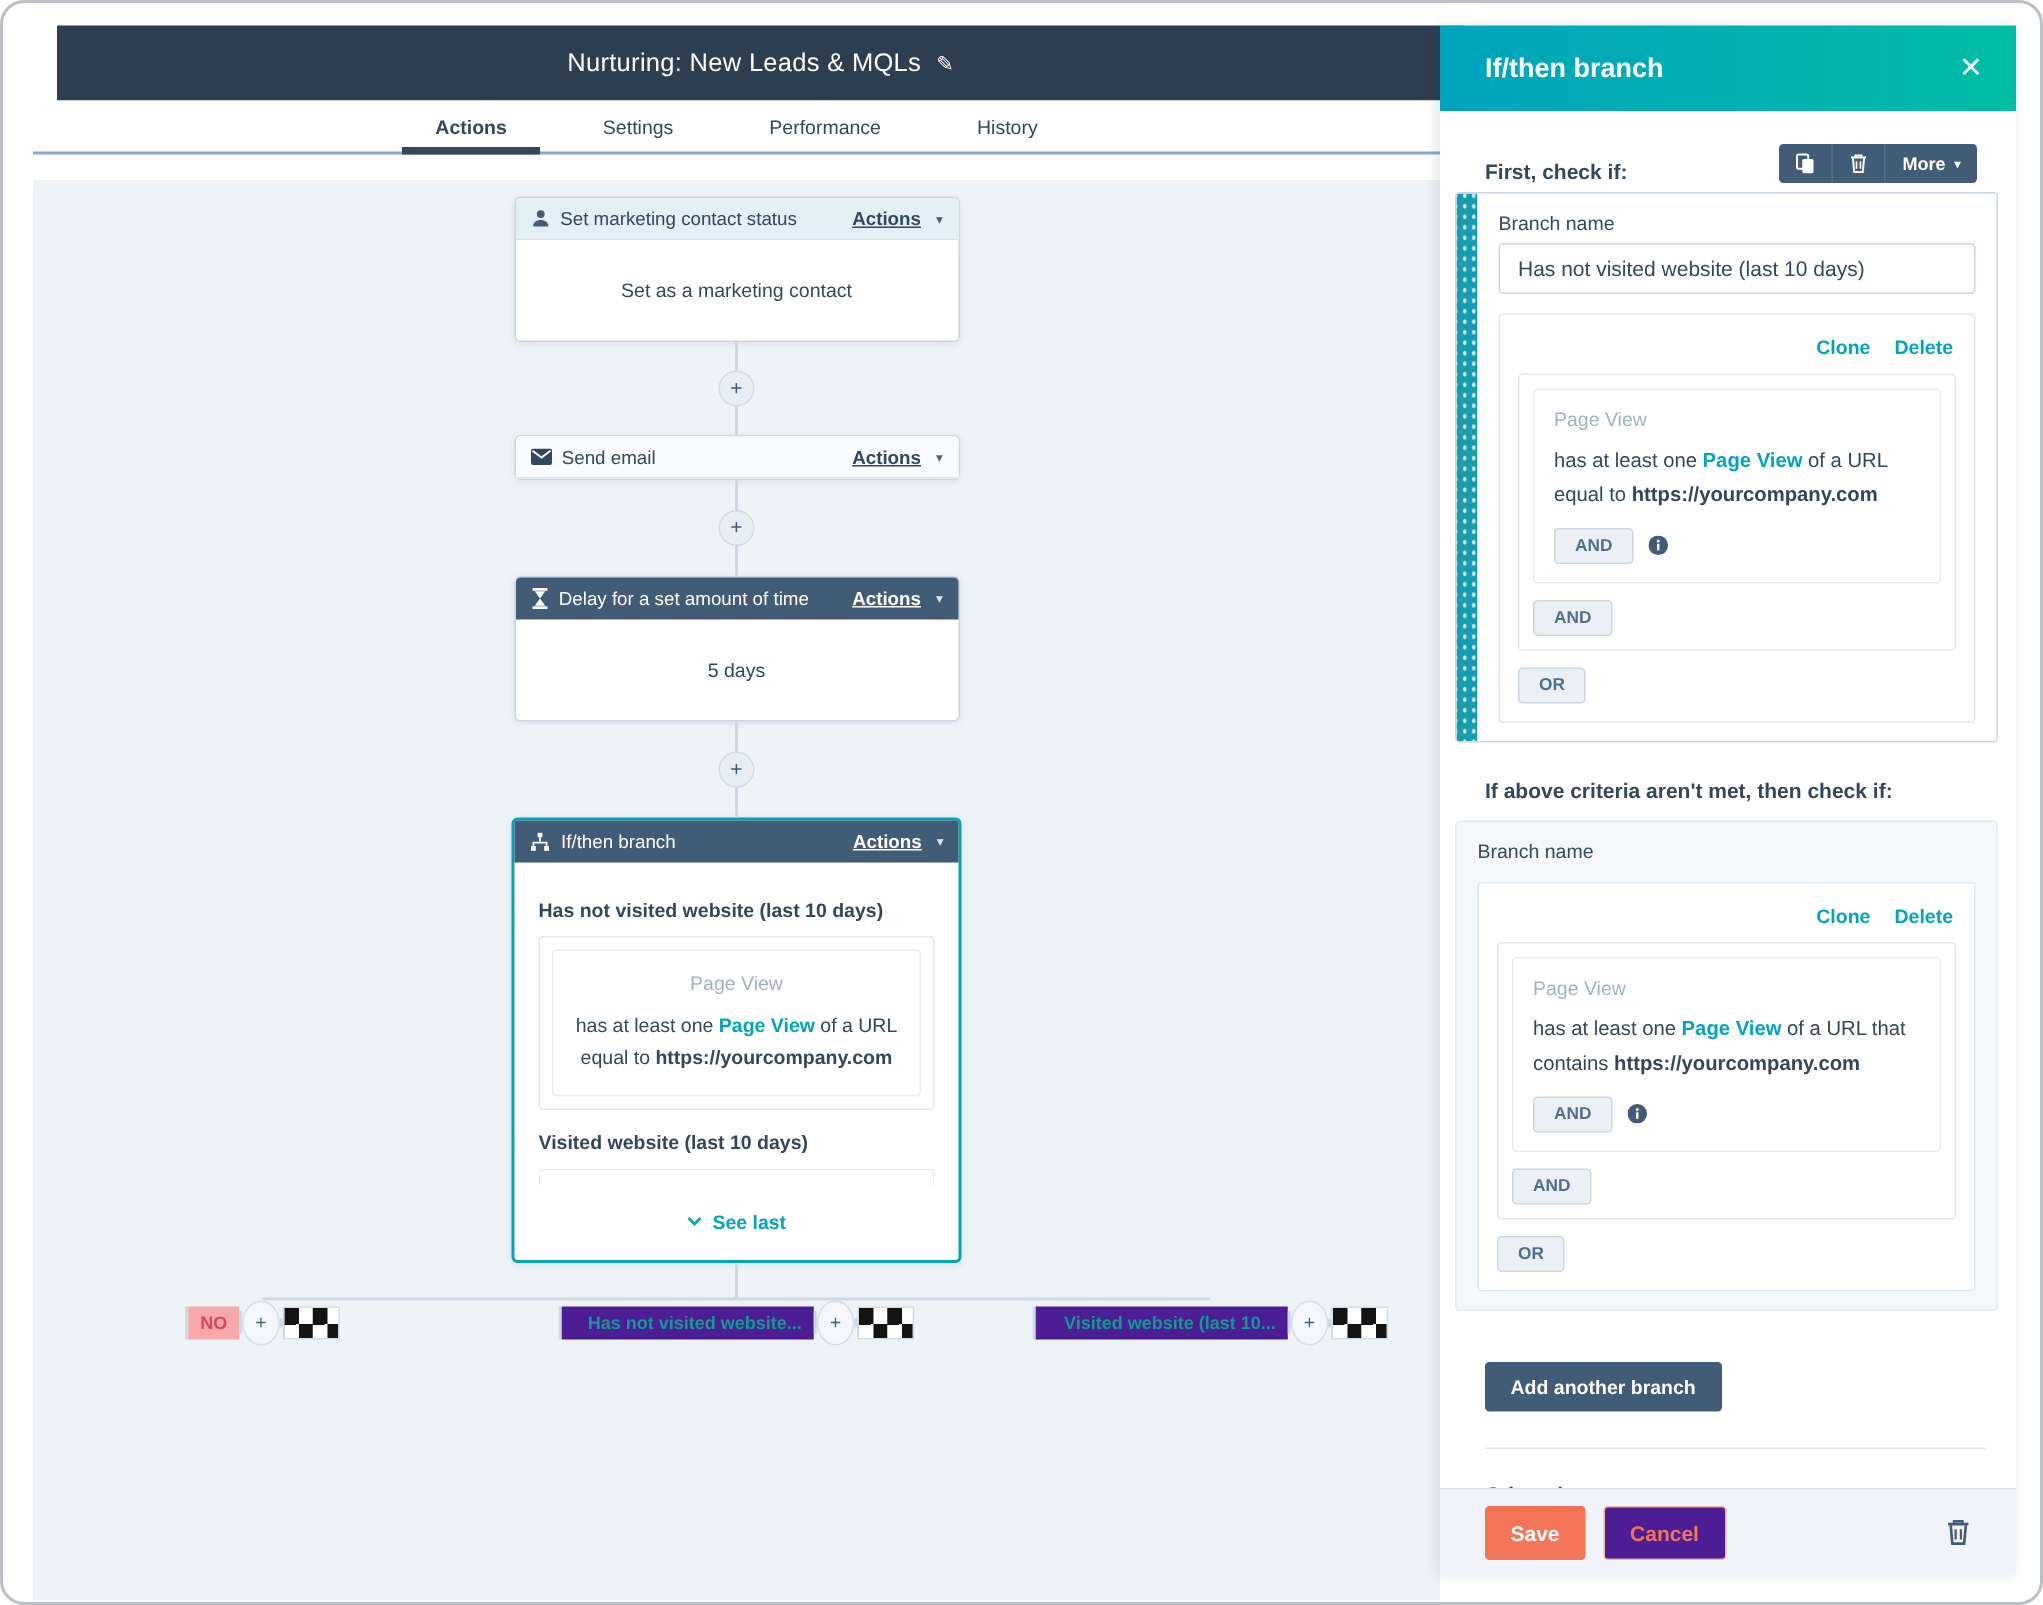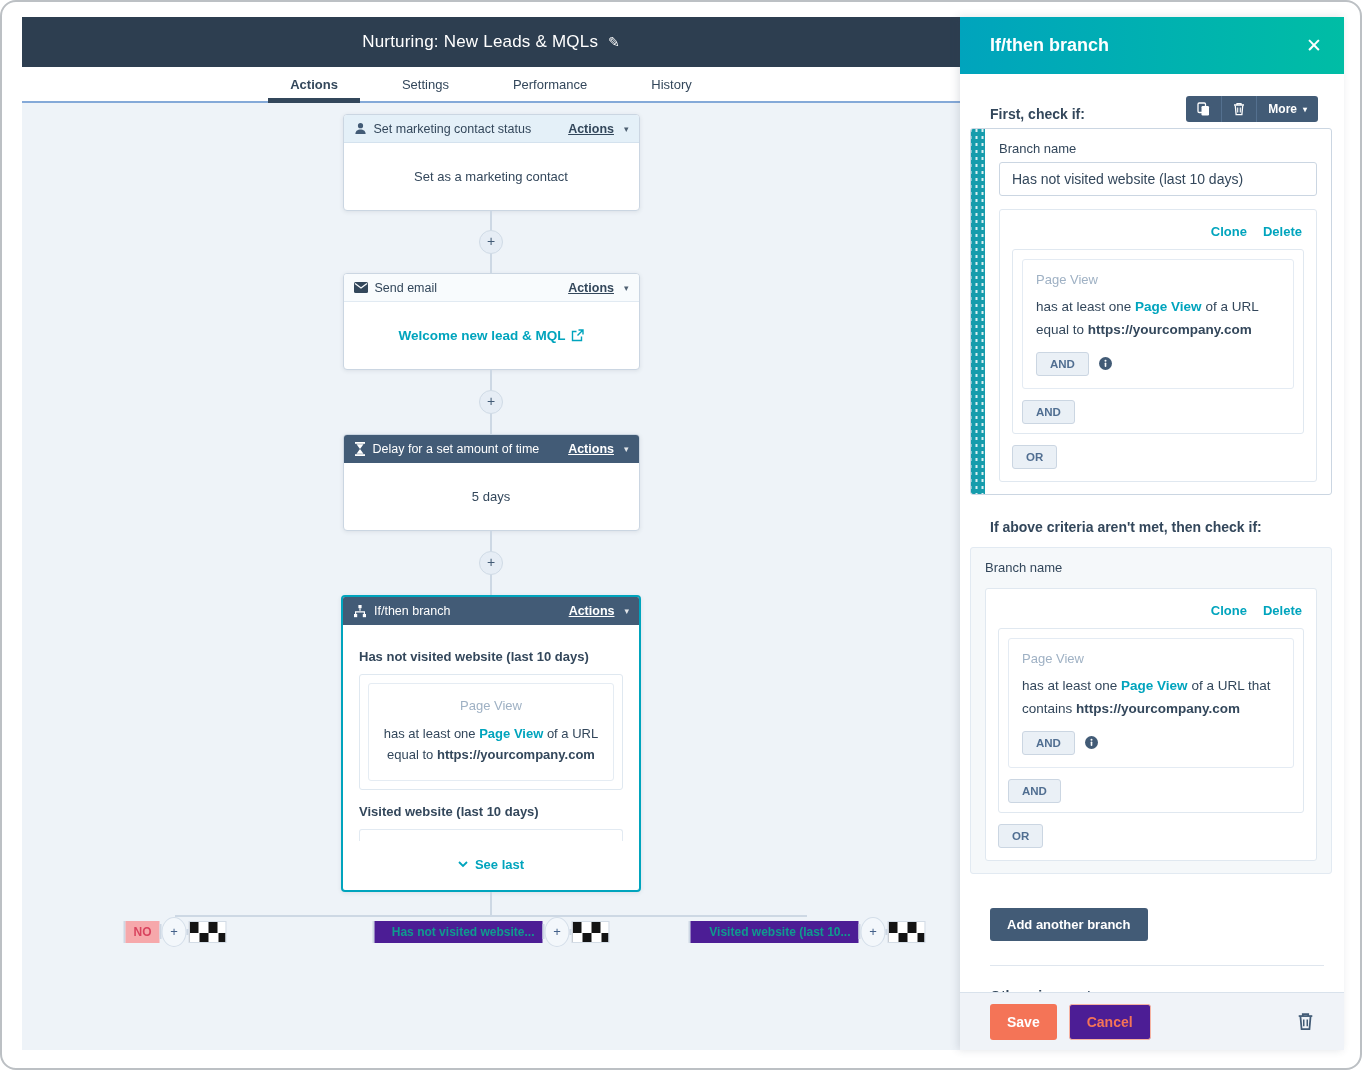--- a/index.html
+++ b/index.html
@@ -1,34 +1,34 @@
 <!DOCTYPE html>
 <html><head>
 <meta charset="utf-8">
 <style>
   * { box-sizing: border-box; margin: 0; padding: 0; }
   body { background:#fff; font-family:"Liberation Sans", sans-serif; }
   .frame { position:relative; width:1362px; height:1070px; background:#fff;
            border:2px solid #bcc0c4; border-radius:16px; overflow:hidden; }
 
   
-  .topbar { position:absolute; left:20px; top:15px; width:938px; height:50px;
+  .topbar { position:absolute; left:36px; top:15px; width:938px; height:50px;
             background:#2d3e50; display:flex; align-items:center; justify-content:center; gap:10px; }
   .topbar-title { color:#fff; font-size:17px; letter-spacing:.2px; }
   .pencil { color:#fff; font-size:14px; cursor:pointer; }
 
   
   .tabbar { position:absolute; left:20px; top:65px; width:938px; height:36px; background:#fff;
             border-bottom:2px solid #84a9d8; display:flex; align-items:stretch; justify-content:center; gap:56px; }
   .tab { display:flex; align-items:center; font-size:13px; color:#33475b; cursor:pointer; position:relative; padding:0 4px; }
   .tab.active { font-weight:700; }
   .tab.active:after { content:""; position:absolute; left:-18px; right:-18px; bottom:-2px; height:5px; background:#33475b; }
 
   
-  .canvas { position:absolute; left:20px; top:101px; width:938px; height:947px; background:#eef3f8; overflow:hidden; }
+  .canvas { position:absolute; left:20px; top:118px; width:938px; height:947px; background:#eef3f8; overflow:hidden; }
   .flow { display:flex; flex-direction:column; align-items:center; padding-top:11px; }
   .node { width:297px; background:#fff; border:1px solid #cbd6e2; border-radius:4px;
           box-shadow:0 1px 4px rgba(45,62,80,.10); }
   .node-hd { height:28px; display:flex; align-items:center; gap:7px; padding:0 10px; font-size:12.5px;
              border-radius:3px 3px 0 0; }
   .hd-light { background:#e4f0f8; color:#33475b; border-bottom:1px solid #d4e2ee; }
   .hd-white { background:#f8fbfd; color:#33475b; border-bottom:1px solid #e1eaf2; }
   .hd-dark  { background:#425b76; color:#fff; }
   .hd-title { flex:1; white-space:nowrap; overflow:hidden; }
   .hd-actions { font-weight:700; text-decoration:underline; font-size:12.5px; cursor:pointer; }
@@ -171,31 +171,20 @@
           <span>
             <svg width="14" height="11" viewBox="0 0 14 11">
                 <rect x="0" y="0" width="14" height="11" rx="1.5" fill="#33475b"></rect>
                 <path d="M1 1.5l6 4.5 6-4.5" stroke="#f8fbfd" stroke-width="1.3" fill="none"></path>
               </svg>
           </span>
           <span class="hd-title">Send email</span>
           <span class="hd-actions">Actions</span>
           <span class="caret">▾</span>
         </div>
-        <div class="node-bd tall">
-          <span class="email-link">
-            <span>Welcome new lead &amp; MQL</span>
-            <span>
-              <svg width="13" height="13" viewBox="0 0 13 13">
-                  <path d="M5.5 2.5H1.5v9h9v-4" stroke="#00a4bd" stroke-width="1.4" fill="none"></path>
-                  <path d="M7.5 1h4.5v4.5M11.7 1.3L6.5 6.5" stroke="#00a4bd" stroke-width="1.4" fill="none"></path>
-                </svg>
-            </span>
-          </span>
-        </div>
       </div>
 
       <div class="connector" style="height:64px">
         <span class="plus-dot">+</span>
       </div>
 
       <div class="node">
         <div class="node-hd hd-dark">
           <span>
             <svg width="12" height="14" viewBox="0 0 12 14">

